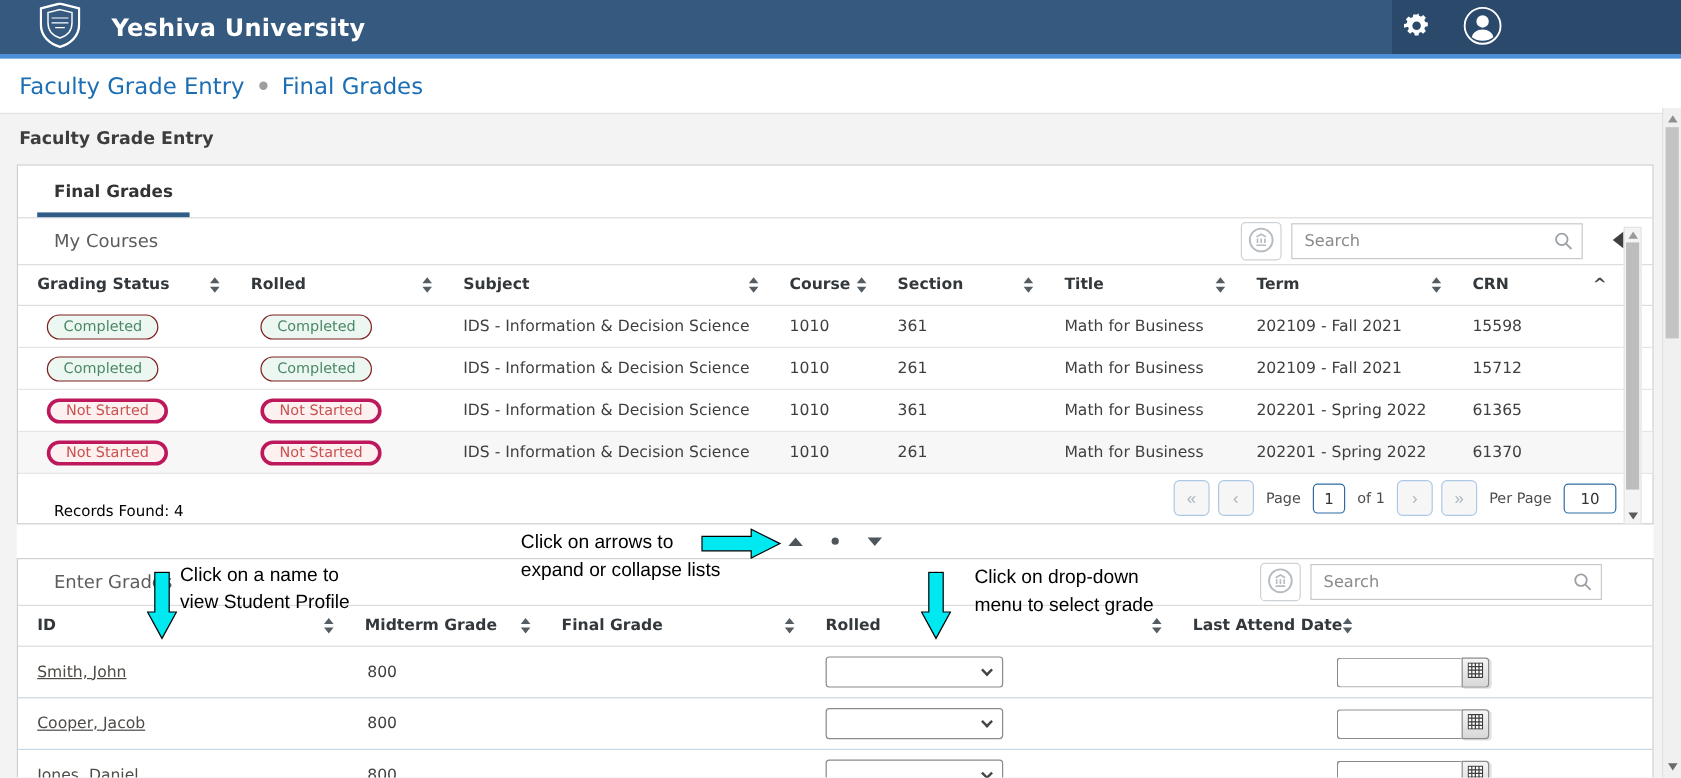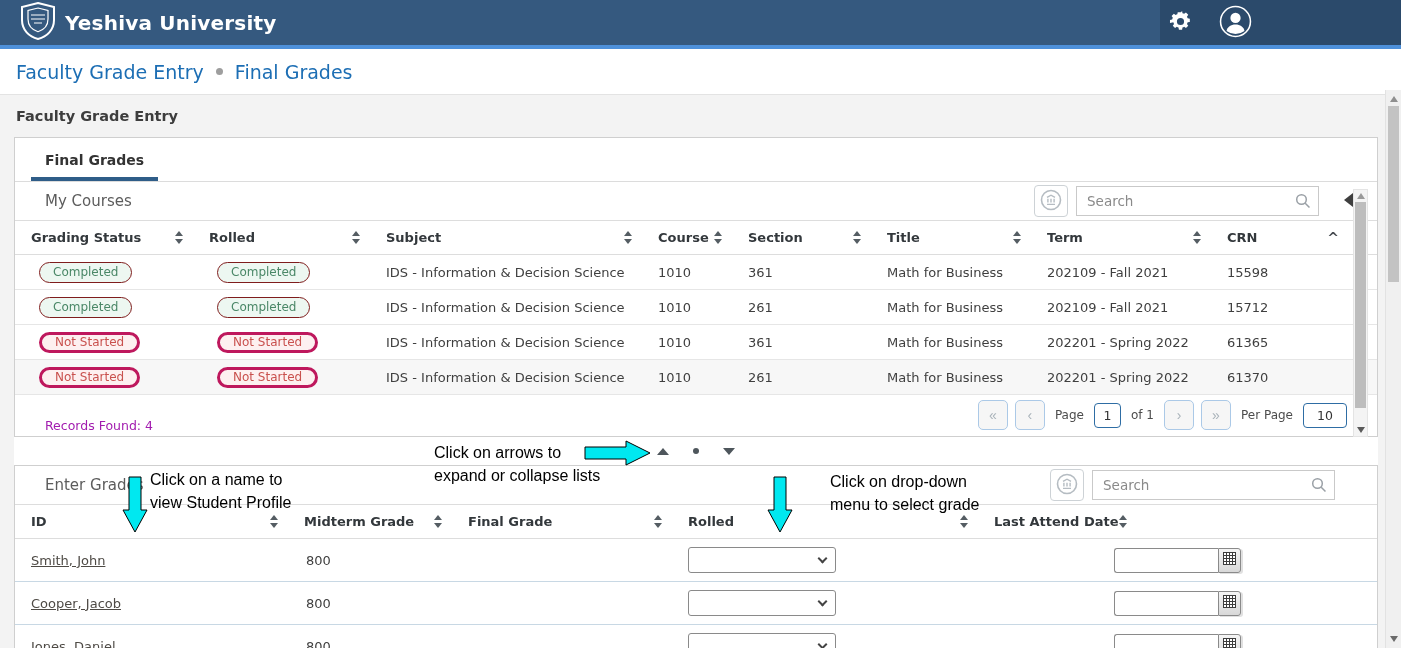--- a/index.html
+++ b/index.html
@@ -1,21 +1,21 @@
 <!DOCTYPE html>
 <html><head>
 <meta charset="utf-8">
 <style>
   * { box-sizing: border-box; }
   html,body { width:1401px; height:648px; margin:0; overflow:hidden;
     font-family:"DejaVu Sans","Liberation Sans",sans-serif; background:#f3f3f3; }
 
   
   .topbar { position:relative; height:45px; background:#35597f; display:flex; align-items:center; }
-  .brand { display:flex; align-items:center; gap:10px; padding-left:21px; }
+  .brand { display:flex; align-items:center; gap:26px; padding-left:33px; }
   .brand-name { color:#fff; font-size:20px; font-weight:600; letter-spacing:.2px; }
   .topbar-right { position:absolute; right:0; top:0; height:45px; width:241px; background:#2b4a6b;
     display:flex; align-items:center; gap:26px; padding-left:8px; }
   .icon-btn { background:none; border:none; cursor:pointer; display:flex; align-items:center; justify-content:center; padding:0; }
   .accent-line { height:4px; background:#4d90da; }
 
   
   .breadcrumb-bar { height:46px; background:#fff; display:flex; align-items:center; gap:12px;
     padding-left:16px; border-bottom:1px solid #e3e3e3; }
   .crumb { color:#1c6eb4; font-size:19px; text-decoration:none; cursor:pointer; }
@@ -65,21 +65,21 @@
   .grow.shaded { background:#f7f7f7; }
   .cell { min-width:0; display:flex; align-items:center; }
   .cell.txt { font-size:13px; color:#3f3f3f; white-space:nowrap; }
   .badge { display:inline-flex; align-items:center; height:21px; padding:0 13px; border-radius:11px;
     font-size:12px; margin-left:8px; white-space:nowrap; }
   .b-green { background:#edf7f1; border:1px solid #7f1d1d; color:#4a8767; }
   .b-red   { background:#fdf0f0; border:3px solid #be185d; color:#c9514e; }
 
   
   .gfooter { height:40px; display:flex; align-items:center; padding:0 30px; }
-  .records { font-size:12.5px; color:#a21caf;margin-top:20px; }
+  .records { font-size:12.5px; color:#000000;margin-top:20px; }
   .pager { margin-left:auto; display:flex; align-items:center; gap:7px; }
   .pbtn { width:30px; height:30px; border:1px solid #abc9e7; border-radius:5px; background:#f6f6f6;
     color:#a9b3ba; font-size:14px; display:flex; align-items:center; justify-content:center; }
   .plabel { font-size:12px; color:#4c4c4c; margin:0 3px; }
   .pinput { width:27px; height:25px; border:1px solid #2e6da4; border-radius:4px; text-align:center;
     font-size:12.5px; color:#333; font-family:inherit; outline:none; }
   .ppage { width:44px; height:25px; border:1px solid #2e6da4; border-radius:4px; background:#fff;
     display:flex; align-items:center; justify-content:center; font-size:12.5px; color:#333; cursor:pointer; }
 
   
@@ -511,21 +511,21 @@
 <div class="ann-text" style="left:150px; top:468px;">
   <div>Click on a name to</div>
   <div>view Student Profile</div>
 </div>
 <span class="ann-arrow" style="left:122px; top:476px;">
   <svg width="26" height="58" viewBox="0 0 26 58">
     <polygon points="7,1 19,1 19,34 25,34 13,56 1,34 7,34" fill="#00E8F0" stroke="#000" stroke-width="1"></polygon>
   </svg>
 </span>
 
-<div class="ann-text" style="left:830px; top:470px;">
+<div class="ann-text" style="left:812px; top:470px;">
   <div>Click on drop-down</div>
   <div>menu to select grade</div>
 </div>
 <span class="ann-arrow" style="left:767px; top:476px;">
   <svg width="26" height="58" viewBox="0 0 26 58">
     <polygon points="7,1 19,1 19,34 25,34 13,56 1,34 7,34" fill="#00E8F0" stroke="#000" stroke-width="1"></polygon>
   </svg>
 </span>
 
 <div class="page-scrollbar">

